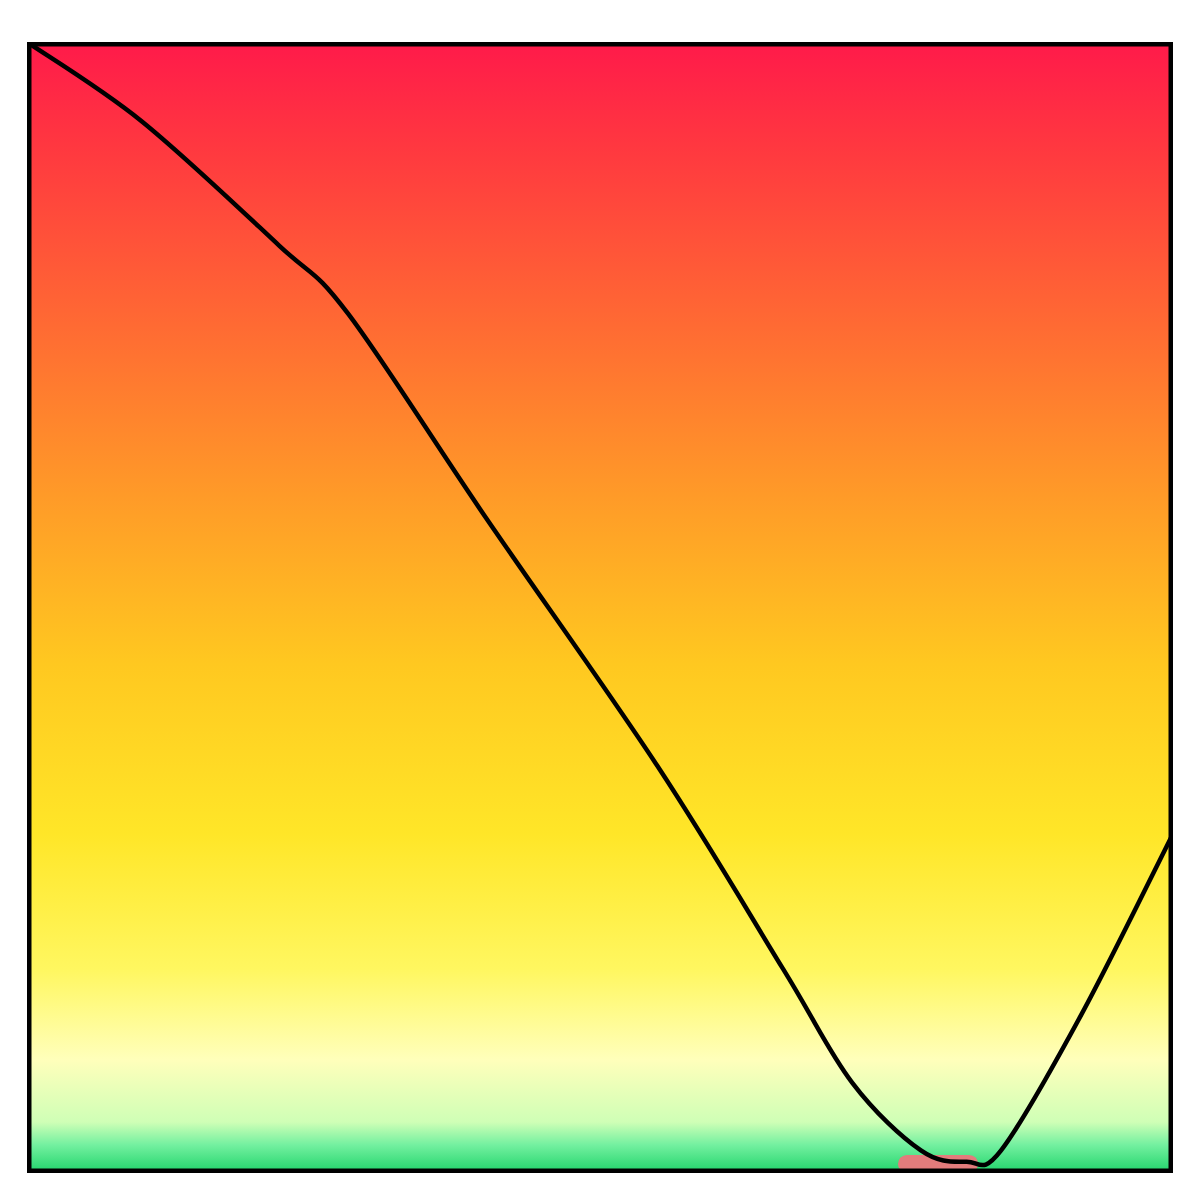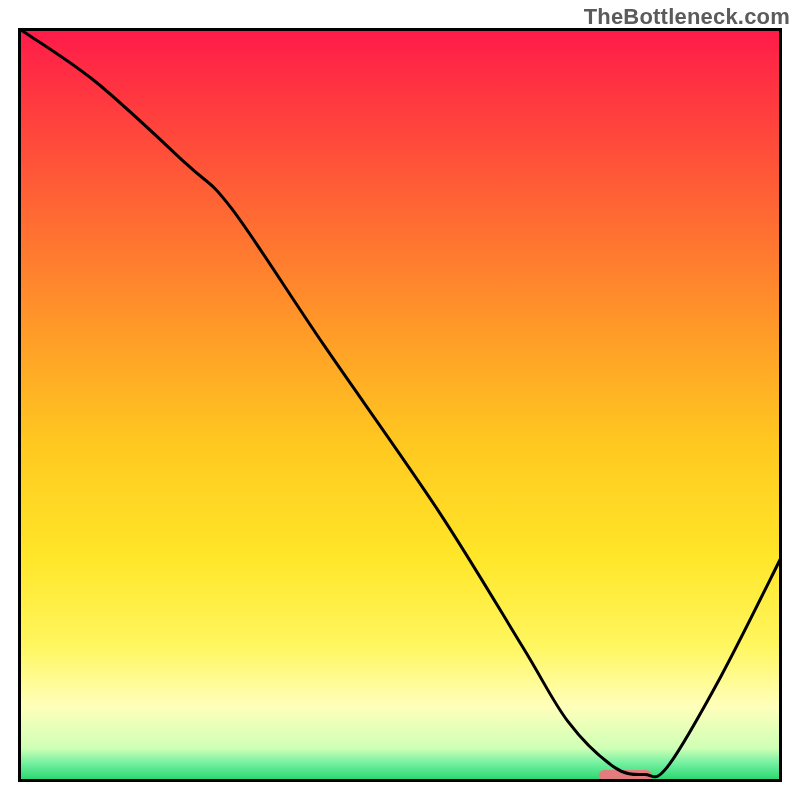--- a/index.html
+++ b/index.html
@@ -32,21 +32,20 @@
     height: 754px;
   }
   svg {
     display: block;
   }
 </style>
 </head>
 <body>
 
 <div class="container">
-  <div class="watermark">TheBottleneck.com</div>
 
   <div class="plot">
     <svg id="chart-svg" viewBox="0 0 764 754" width="764" height="754">
         <defs>
           <linearGradient id="bg-grad" x1="0" y1="0" x2="0" y2="1">
             <stop offset="0.00%" stop-color="#ff1a4a"></stop>
             <stop offset="10.00%" stop-color="#ff3a3f"></stop>
             <stop offset="25.00%" stop-color="#ff6a33"></stop>
             <stop offset="40.00%" stop-color="#ff9a28"></stop>
             <stop offset="55.00%" stop-color="#ffc820"></stop>

